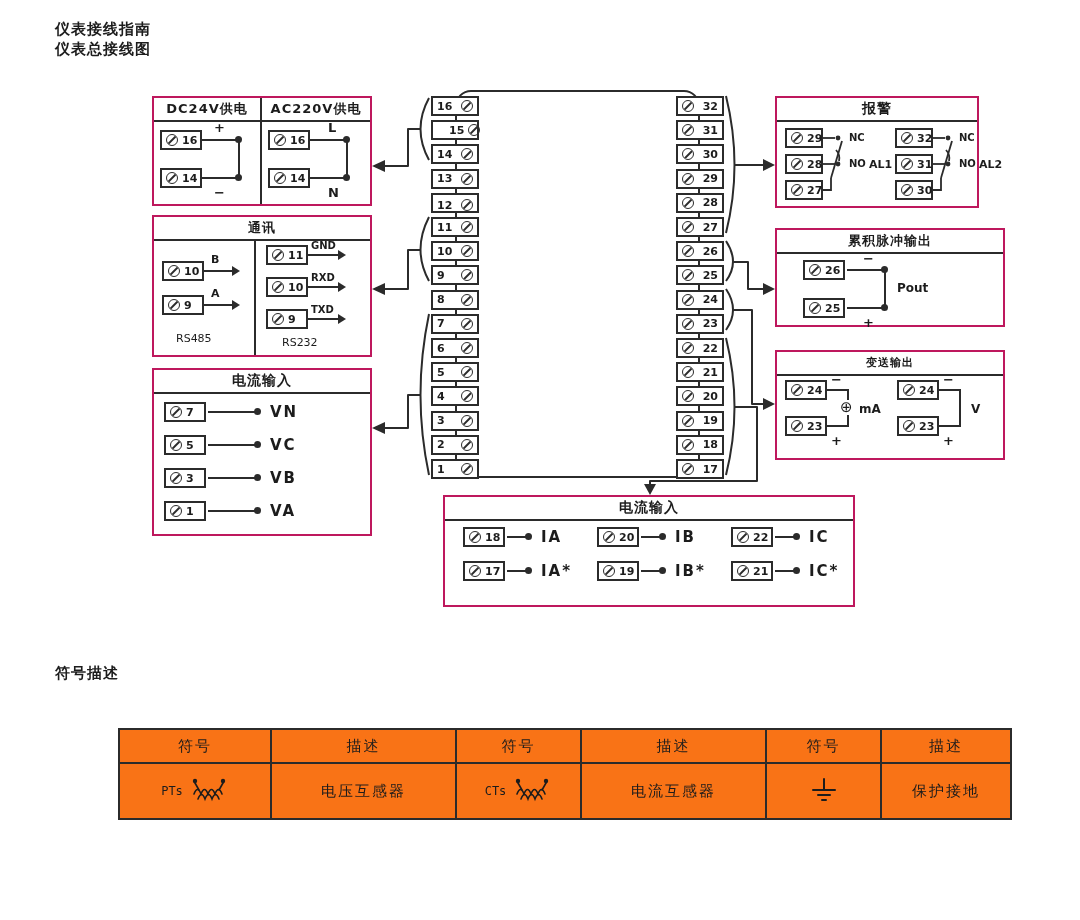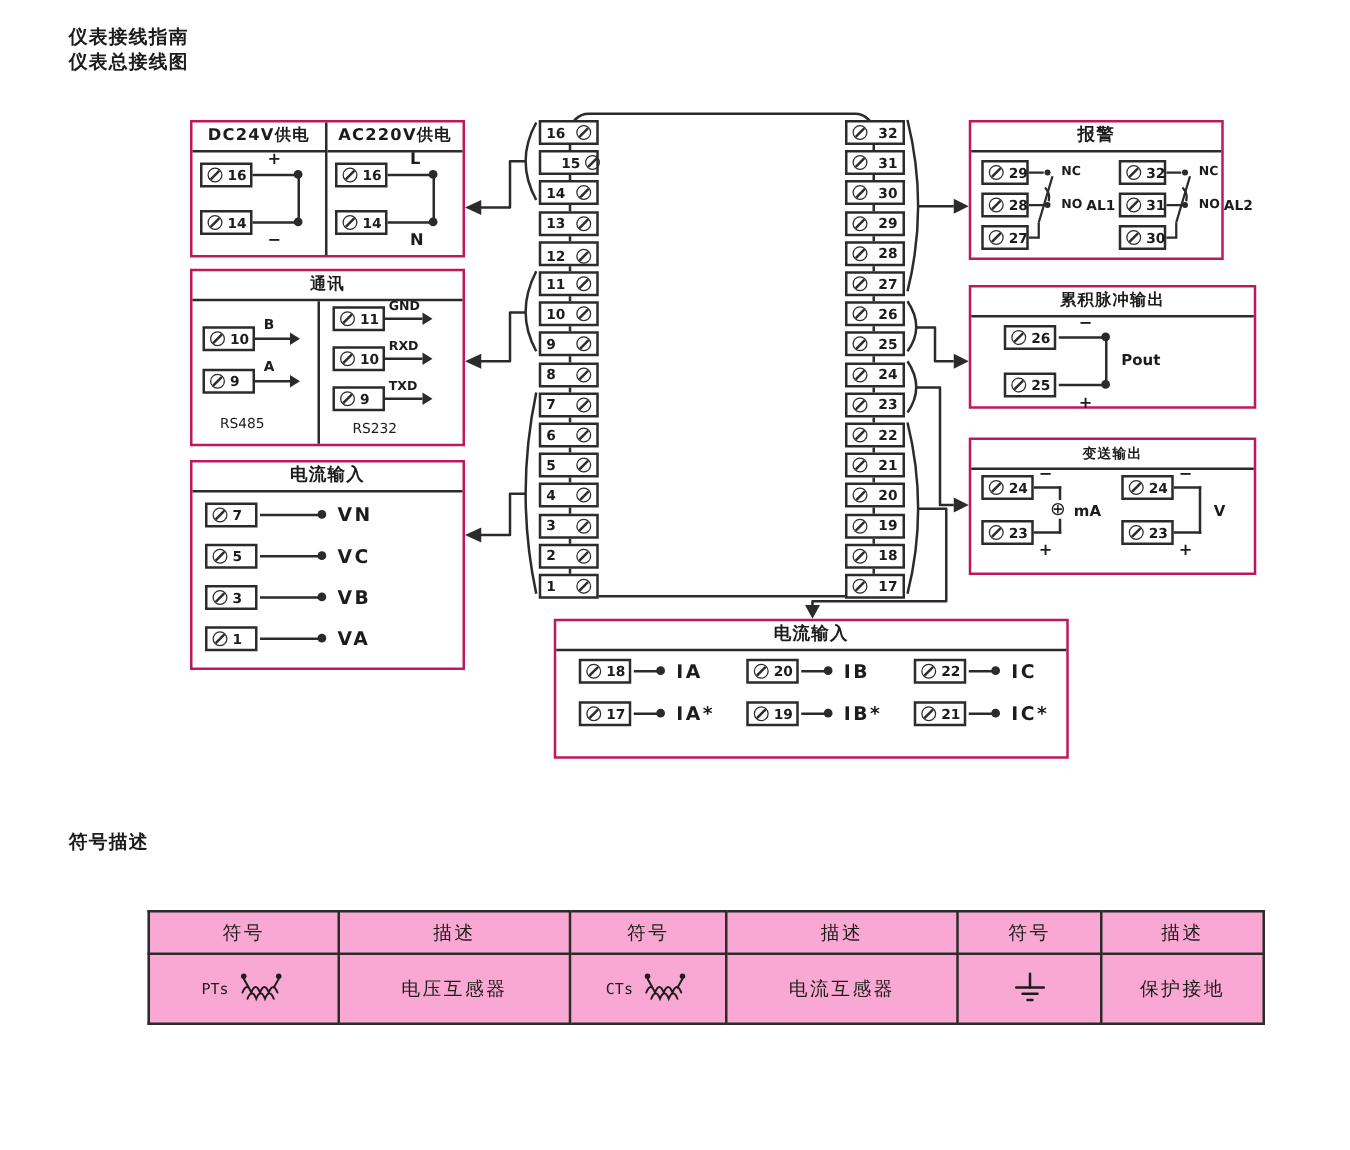--- a/index.html
+++ b/index.html
@@ -47,21 +47,21 @@
   .strip-rect { position:absolute; left:455px; top:90px; width:245px; height:388px;
                 border:2.5px solid #2b2b2b; border-radius:16px; background:#fff; }
   .strip-col { position:absolute; inset:0; }
   .strip-term { width:48px; justify-content:space-between; }
   .strip-left-t { left:-26px; }
   .strip-right-t { right:-26px; }
 
   .connectors { position:absolute; left:0; top:0; pointer-events:none; }
 
   
-  .sym-table { position:absolute; left:118px; top:728px; border-collapse:collapse; background:#f9a8d4; }
+  .sym-table { position:absolute; left:118px; top:728px; border-collapse:collapse; background:#f97316; }
   .sym-table th, .sym-table td { border:2px solid #2b2b2b; text-align:center; vertical-align:middle; }
   .sym-table th { height:34px; font-size:15px; font-weight:normal; letter-spacing:2px; }
   .sym-table td { height:56px; font-size:15px; letter-spacing:2px; }
   .symcell { display:flex; align-items:center; justify-content:center; gap:6px; }
   .pt-label { font-family:"DejaVu Sans Mono","Liberation Mono",monospace; font-size:12px; letter-spacing:0; }
 </style>
 </head>
 <body>
 
 <div class="canvas">

